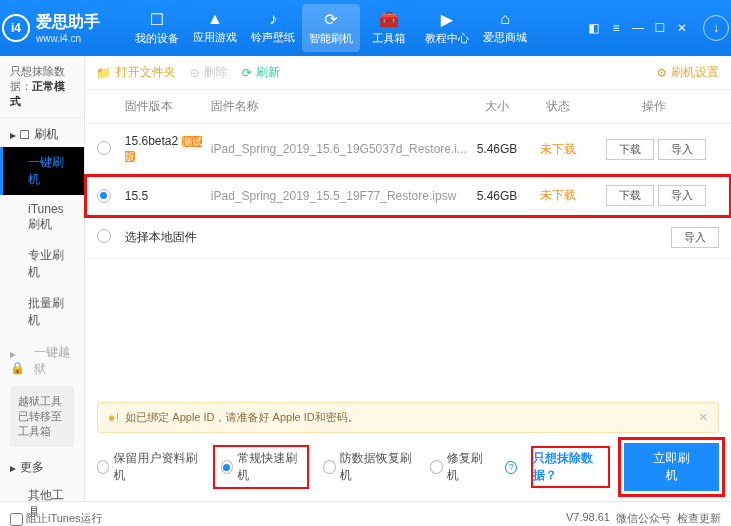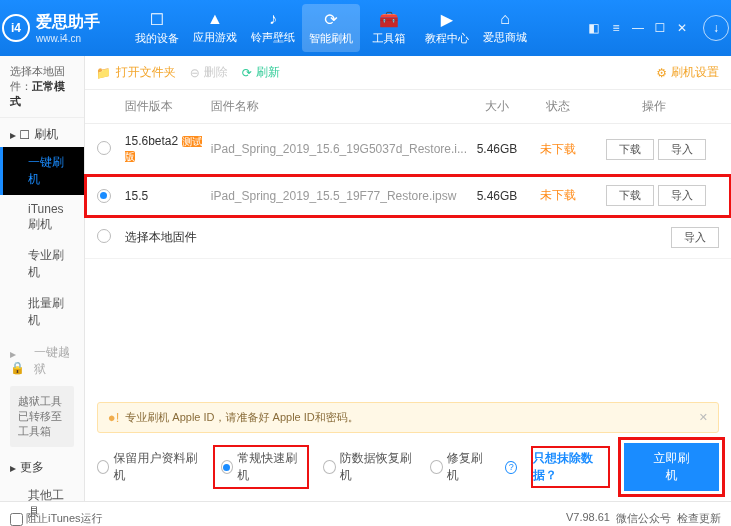--- a/index.html
+++ b/index.html
@@ -82,21 +82,21 @@
     <span>≡</span>
     <span>—</span>
     <span>☐</span>
     <span>✕</span>
     <div class="circ-btn">↓</div>
   </div>
 </div>
 
 <div class="main">
   <div class="sidebar">
-    <div class="conn-status"><span>选择本地固件：</span><b>正常模式</b></div>
+    <div class="conn-status"><span>只想抹除数据：</span><b>正常模式</b></div>
     <div class="side-group">▸ ☐ <span>刷机</span></div>
     <div class="side-item active">一键刷机</div>
     <div class="side-item">iTunes刷机</div>
     <div class="side-item">专业刷机</div>
     <div class="side-item">批量刷机</div>
     <div class="side-group" style="color:#aaa">▸ 🔒 <span>一键越狱</span></div>
     <div class="side-note">越狱工具已转移至工具箱</div>
     <div class="side-group">▸ <span>更多</span></div>
     <div class="side-item">其他工具</div>
 
@@ -137,21 +137,21 @@
     </div>
     <div class="row row-local">
       <div class="c-radio"><span class="radio"></span></div>
       <div class="c-ver" style="width:auto">选择本地固件</div>
       <div class="flex-fill"></div>
       <div class="c-act" style="width:130px"><button class="mini-btn">导入</button></div>
     </div>
     <div class="flex-fill"></div>
     <div class="warning-bar">
       <span class="warn-icon">●!</span>
-      <span>专业刷机 Apple ID，请准备好 Apple ID和密码。</span>
+      <span>如已绑定 Apple ID，请准备好 Apple ID和密码。</span>
       <span class="warn-close">✕</span>
     </div>
     <div class="mode-bar">
       <label class="mode">
           <span class="radio"></span>
           <span>保留用户资料刷机</span>
         </label>
       <label class="mode hl">
           <span class="radio on"></span>
           <span>常规快速刷机</span>

